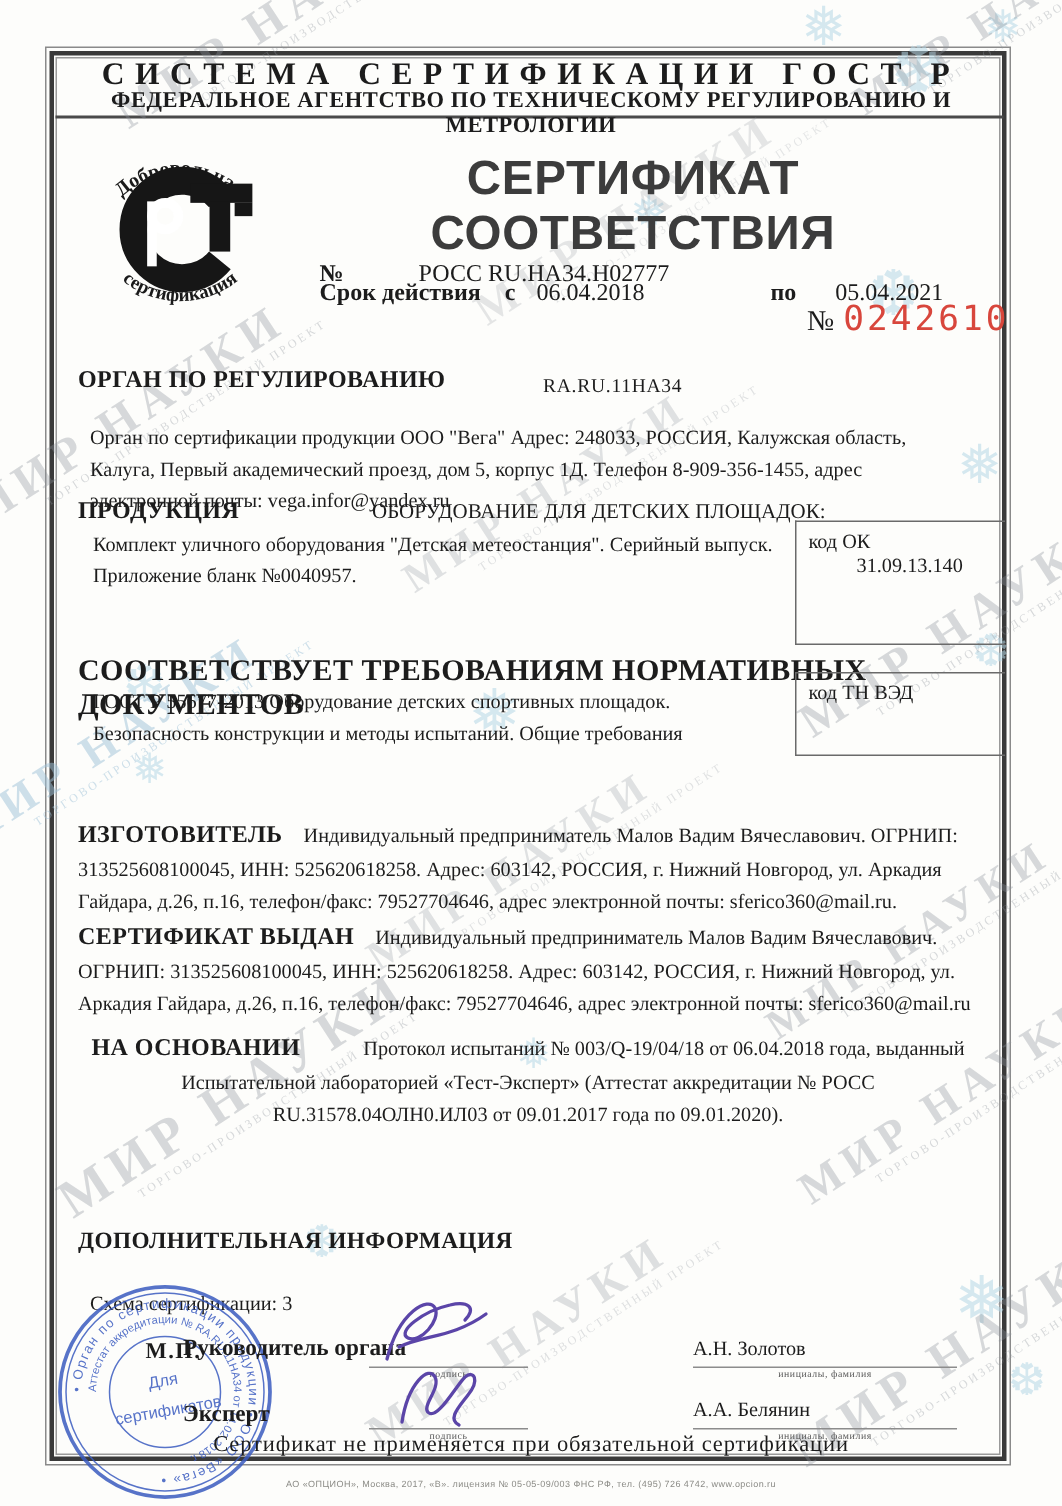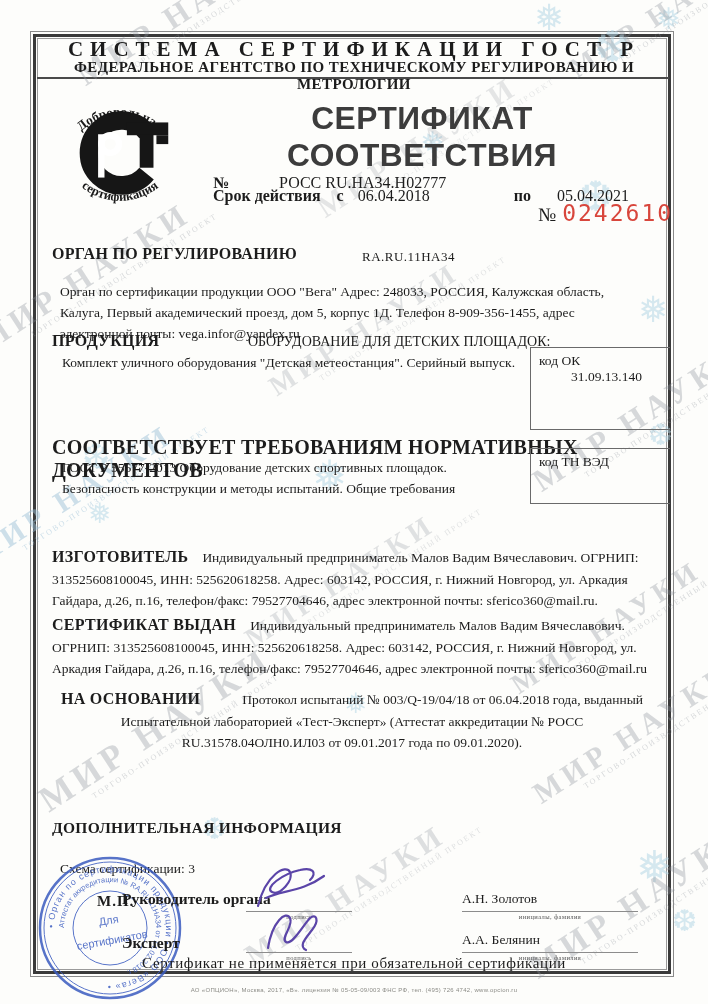--- a/index.html
+++ b/index.html
@@ -148,20 +148,21 @@
 </div>
 
 <div class="abs z seclbl orgrow">ОРГАН ПО РЕГУЛИРОВАНИЮ</div>
 <div class="abs z orgcode">RA.RU.11НА34</div>
 <div class="abs z orgtext">Орган по сертификации продукции ООО "Вега" Адрес: 248033, РОССИЯ, Калужская область, Калуга, Первый академический проезд, дом 5, корпус 1Д. Телефон 8-909-356-1455, адрес электронной почты: vega.infor@yandex.ru</div>
 
 <div class="abs z seclbl prodrow">ПРОДУКЦИЯ</div>
 <div class="abs z prodhead">ОБОРУДОВАНИЕ ДЛЯ ДЕТСКИХ ПЛОЩАДОК:</div>
 <div class="abs z prodlines">
   <div>Комплект уличного оборудования "Детская метеостанция". Серийный выпуск.</div>
+  <div>Приложение бланк №0040957.</div>
 </div>
 <div class="abs codebox okbox">
   <span>код ОК</span>
   <span class="val">31.09.13.140</span>
 </div>
 
 <div class="abs z seclbl complbl">СООТВЕТСТВУЕТ ТРЕБОВАНИЯМ НОРМАТИВНЫХ ДОКУМЕНТОВ</div>
 <div class="abs z comptext">ГОСТ Р 55677-2013 Оборудование детских спортивных площадок. Безопасность конструкции и методы испытаний. Общие требования</div>
 <div class="abs codebox tnbox">
   <span>код ТН ВЭД</span>

